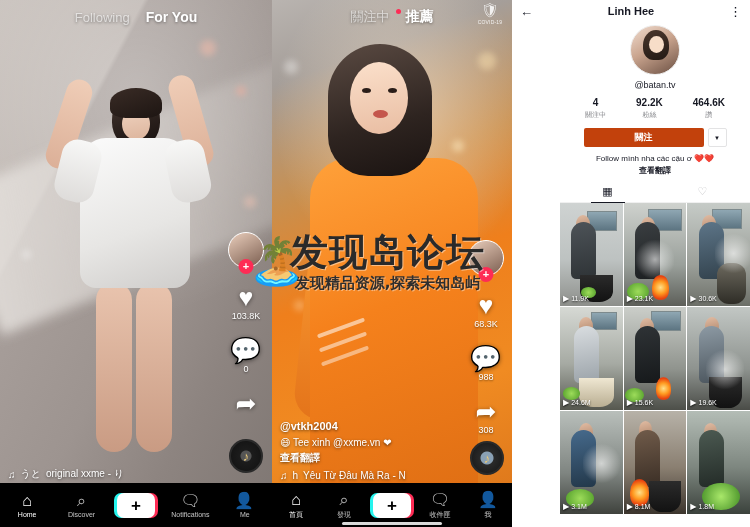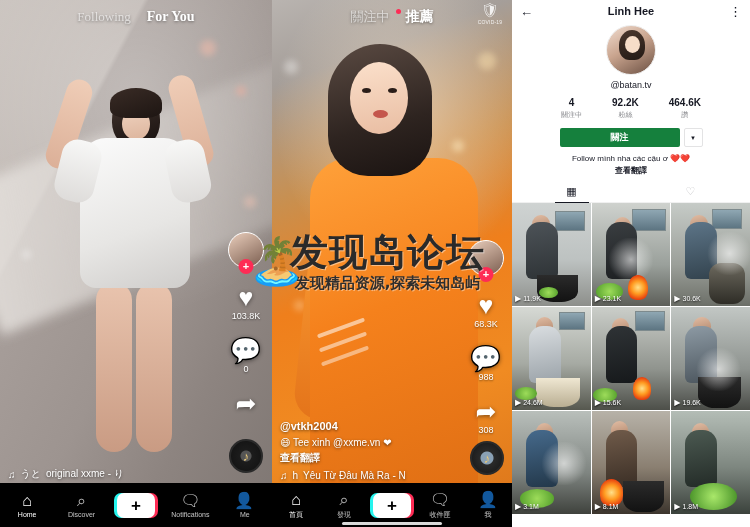--- a/index.html
+++ b/index.html
@@ -71,21 +71,21 @@
     border-radius:3px; transform:rotate(-20deg); }
   .f2-stripe2 { position:absolute; left:46px; top:340px; width:50px; height:4px; background:rgba(255,255,255,.5);
     border-radius:3px; transform:rotate(-20deg); }
   .f2-stripe3 { position:absolute; left:48px; top:354px; width:50px; height:4px; background:rgba(255,255,255,.45);
     border-radius:3px; transform:rotate(-20deg); }
   .bokeh { position:absolute; border-radius:50%; filter:blur(3px); }
 
   
   .toptabs { position:absolute; top:0; left:0; right:0; height:34px;
     display:flex; align-items:center; justify-content:center; gap:16px; z-index:6; }
-  .ttab { font-size:13px; color:rgba(255,255,255,.62); text-shadow:0 1px 3px rgba(0,0,0,.4);font-family:Liberation Serif, serif; }
+  .ttab { font-size:13px; color:rgba(255,255,255,.62); text-shadow:0 1px 3px rgba(0,0,0,.4); }
   .ttab.active { color:#fff; font-weight:bold; font-size:14px; }
   .reddot { width:5px; height:5px; border-radius:50%; background:#fe2c55;
     position:absolute; top:9px; }
   .covid { position:absolute; right:8px; top:3px; width:28px; text-align:center;
     color:rgba(255,255,255,.85); z-index:7; }
   .covid .lbl { font-size:5px; letter-spacing:.2px; margin-top:1px; display:block; }
 
   
   .rail { position:absolute; right:6px; z-index:6; width:40px; text-align:center; color:#fff; }
   .rail .avatar { width:36px; height:36px; border-radius:50%; border:1.5px solid #fff; margin:0 auto;
@@ -126,34 +126,34 @@
   .plusbtn span { position:absolute; inset:0; background:#fff; border-radius:7px; z-index:3;
     color:#000; font-size:17px; line-height:25px; text-align:center; font-weight:bold; }
   .homebar { position:absolute; left:50%; transform:translateX(-50%); bottom:2px;
     width:100px; height:3px; border-radius:2px; background:rgba(255,255,255,.85); z-index:9; }
 
   
   .p3head { height:22px; display:flex; align-items:center; justify-content:space-between;
     padding:0 8px; background:#fff; }
   .p3head .ttl { font-size:11px; font-weight:bold; color:#161823; }
   .p3head .ic { font-size:13px; color:#161823; line-height:13px; }
-  .p3body { background:#fff; text-align:center; }
+  .p3body { background:#fff; text-align:center;padding-left:48px; }
   .pavatar { width:50px; height:50px; border-radius:50%; margin:3px auto 0;
     background:linear-gradient(150deg,#f1ddd0,#c9a48e 45%,#6a4f42);
     border:1px solid #eee; position:relative; overflow:hidden; }
   .pavatar .ph { position:absolute; left:12px; top:4px; width:26px; height:30px;
     border-radius:50% 50% 40% 40%; background:linear-gradient(165deg,#4a362c,#231a15); }
   .pavatar .pf { position:absolute; left:18px; top:10px; width:15px; height:17px;
     border-radius:50%; background:#f7ddc8; }
   .phandle { font-size:9px; color:#161823; margin-top:5px; }
   .pstats { display:flex; justify-content:center; gap:30px; margin-top:7px; }
   .pstat .num { font-size:10px; font-weight:bold; color:#161823; }
   .pstat .lbl { font-size:7px; color:#86878b; margin-top:2px; }
   .prow { display:flex; justify-content:center; align-items:center; gap:4px; margin-top:8px; }
-  .followbtn { width:120px; height:19px; background:#15803d; color:#fff; border:none;
+  .followbtn { width:120px; height:19px; background:#c2410c; color:#fff; border:none;
     border-radius:2px; font-size:9px; font-weight:bold; font-family:inherit; cursor:pointer; }
   .caret { width:19px; height:19px; border:1px solid #e3e3e4; border-radius:2px;
     display:flex; align-items:center; justify-content:center; font-size:6px; color:#161823; background:#fff; }
   .pbio { font-size:8px; color:#161823; margin-top:7px; }
   .ptrans { font-size:8px; font-weight:bold; color:#161823; margin-top:2px; }
   .ptabs { display:flex; margin-top:6px; border-bottom:1px solid #f0f0f0; }
   .ptab { flex:1; text-align:center; padding:3px 0 4px; font-size:11px; color:#c9c9cb; position:relative; }
   .ptab.active { color:#161823; }
   .ptab.active:after { content:""; position:absolute; bottom:-1px; left:50%; transform:translateX(-50%);
     width:34px; height:1.5px; background:#161823; }

